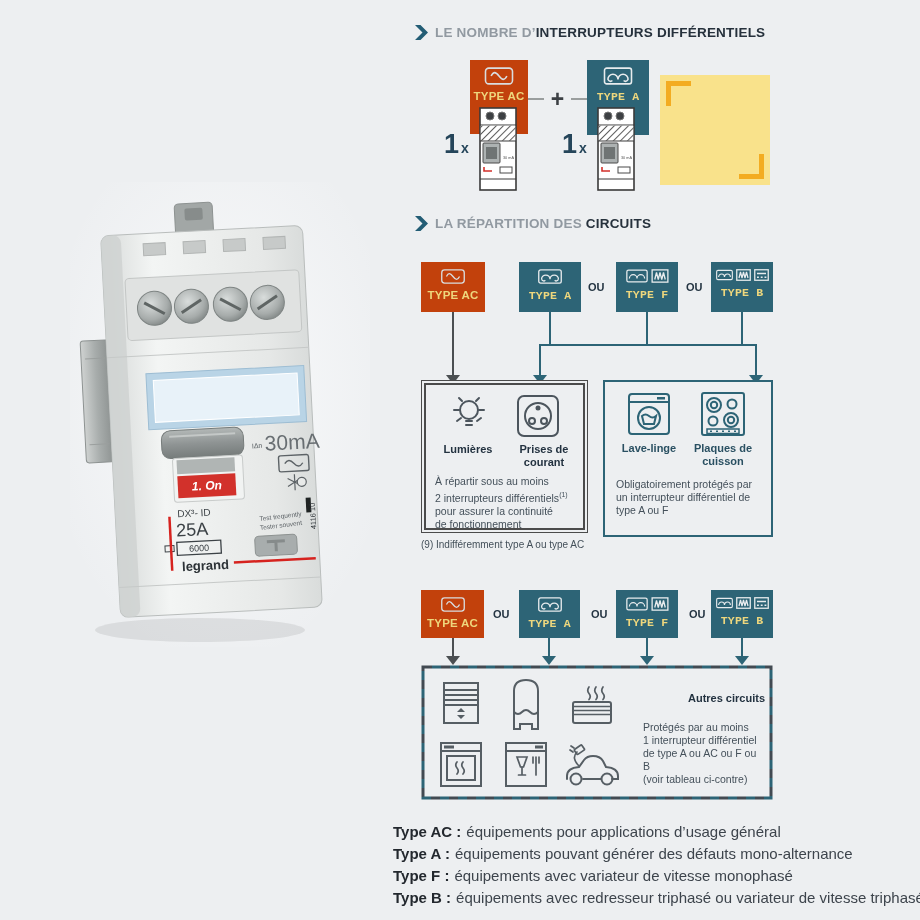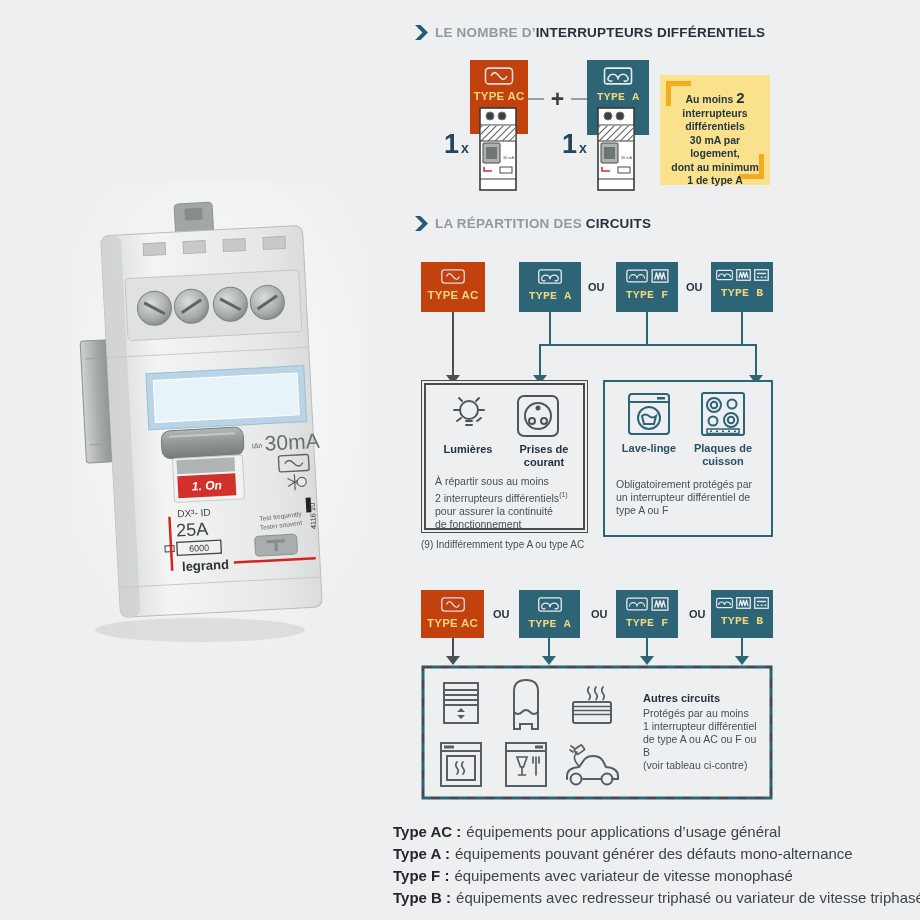--- a/index.html
+++ b/index.html
@@ -221,28 +221,20 @@
       <rect x="7" y="40" width="11" height="12" fill="#6f7474"></rect>
       <text x="24" y="52" class="mini-ma">30 mA</text>
       <polyline points="5,60 5,64 13,64" stroke="#d2312b" stroke-width="1.6" fill="none"></polyline>
       <rect x="21" y="60" width="12" height="6" fill="#fff" stroke="#4a4a4a"></rect>
       <line x1="1" y1="72" x2="37" y2="72" stroke="#3a3a3a"></line>
     </svg>
 
     <div class="note" style="left:245px;top:20px;width:110px;height:110px;">
       <div class="corner tl"></div>
       <div class="corner br"></div>
-      <div class="note-text">
-        <span>Au moins </span><span class="note-big">2</span><br>
-        <span>interrupteurs</span><br>
-        <span>différentiels</span><br>
-        <span>30 mA par logement,</span><br>
-        <span>dont au minimum</span><br>
-        <span>1 de type A</span>
-      </div>
     </div>
   </div>
 
   <div class="sec-header" style="left:415px;top:216px;">
     <svg width="13" height="15" viewBox="0 0 13 15">
       <polygon points="0,0 5.5,0 13,7.5 5.5,15 0,15 7.5,7.5" fill="#235d75"></polygon>
     </svg>
     <span><span class="t-pre">LA RÉPARTITION DES </span><span class="t-main">CIRCUITS</span></span>
   </div>
 
@@ -465,21 +457,21 @@
       <svg class="abs" style="left:142px;top:79px;" width="58" height="42" viewBox="0 0 58 42" stroke="#565e64" fill="none" stroke-width="2" stroke-linecap="round">
         <path d="M4 35 v-3 q0 -8 12 -9 l5 -7 q3 -4 9 -4 q7 0 10 5 l3 6 q12 1 12 9 v3 h-6"></path>
         <path d="M20 35 h18"></path>
         <circle cx="13" cy="35" r="5.5"></circle>
         <circle cx="44" cy="35" r="5.5"></circle>
         <path d="M16 22 q-8 -8 -2 -14" stroke-width="1.7"></path>
         <rect x="12" y="3" width="9" height="6" rx="1" transform="rotate(-35 16 6)" stroke-width="1.7"></rect>
         <path d="M8 2 l3 2 M7 6 l3 2" stroke-width="1.7"></path>
       </svg>
       <div class="abs" style="left:222px;top:27px;width:122px;">
-        <div style="font-weight:700;font-size:11px;color:#233240;margin-bottom:3px;">Autres circuits</div>
+        <div style="font-weight:700;font-size:11px;color:#233240;margin-bottom:17px;text-align:right;">Autres circuits</div>
         <div class="box-par">Protégés par au moins</div>
         <div class="box-par">1 interrupteur différentiel</div>
         <div class="box-par">de type A ou AC ou F ou B</div>
         <div class="box-par">(voir tableau ci-contre)</div>
       </div>
     </div>
   </div>
 
   <div class="abs" style="left:393px;top:821px;">
     <div class="legend-row">

